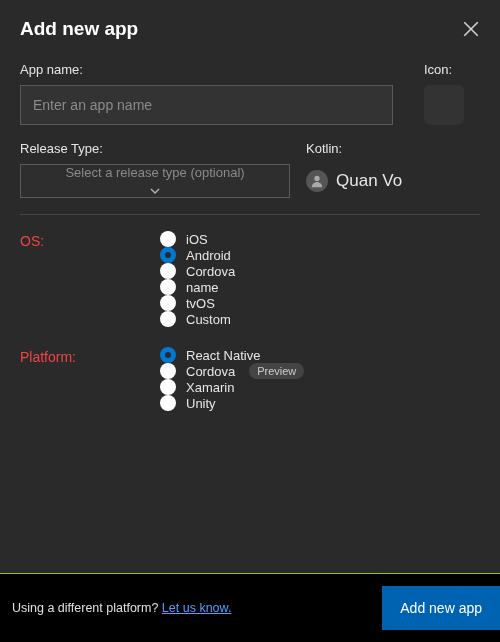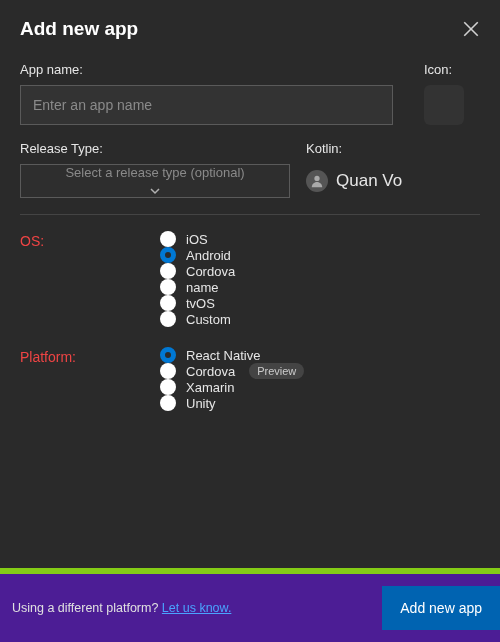--- a/index.html
+++ b/index.html
@@ -180,26 +180,26 @@
       color: #ccc;
       padding: 2px 8px;
       border-radius: 9px;
       margin-left: 4px;
     }
     .footer {
       position: absolute;
       bottom: 0;
       left: 0;
       right: 0;
-      border-top: 6px solid #84cc16;
+      border-top: 1px solid #84cc16;
       padding: 12px 0 12px 12px;
       display: flex;
       align-items: center;
       justify-content: space-between;
-      background: #4c1d95;
+      background: #000000;
     }
     .footer-text {
       font-size: 12.5px;
       color: #e0e0e0;
     }
     .footer-link {
       color: #4aa3ff;
       text-decoration: underline;
       cursor: pointer;
     }

